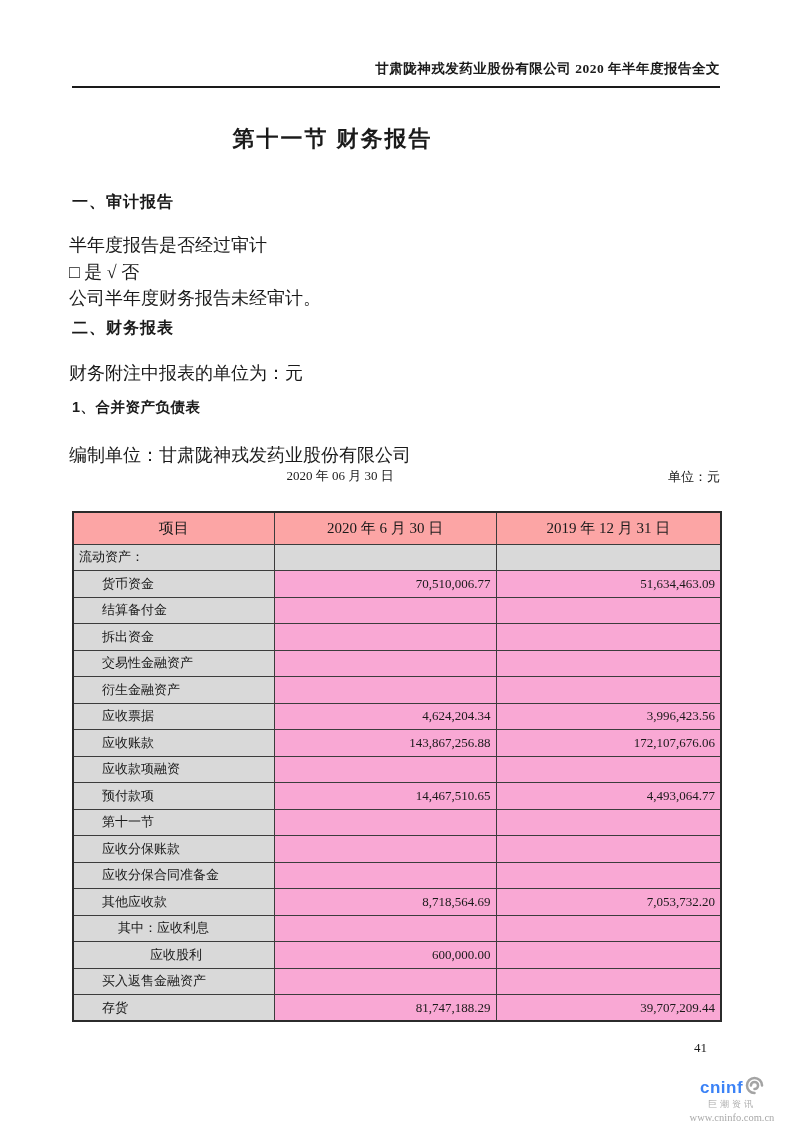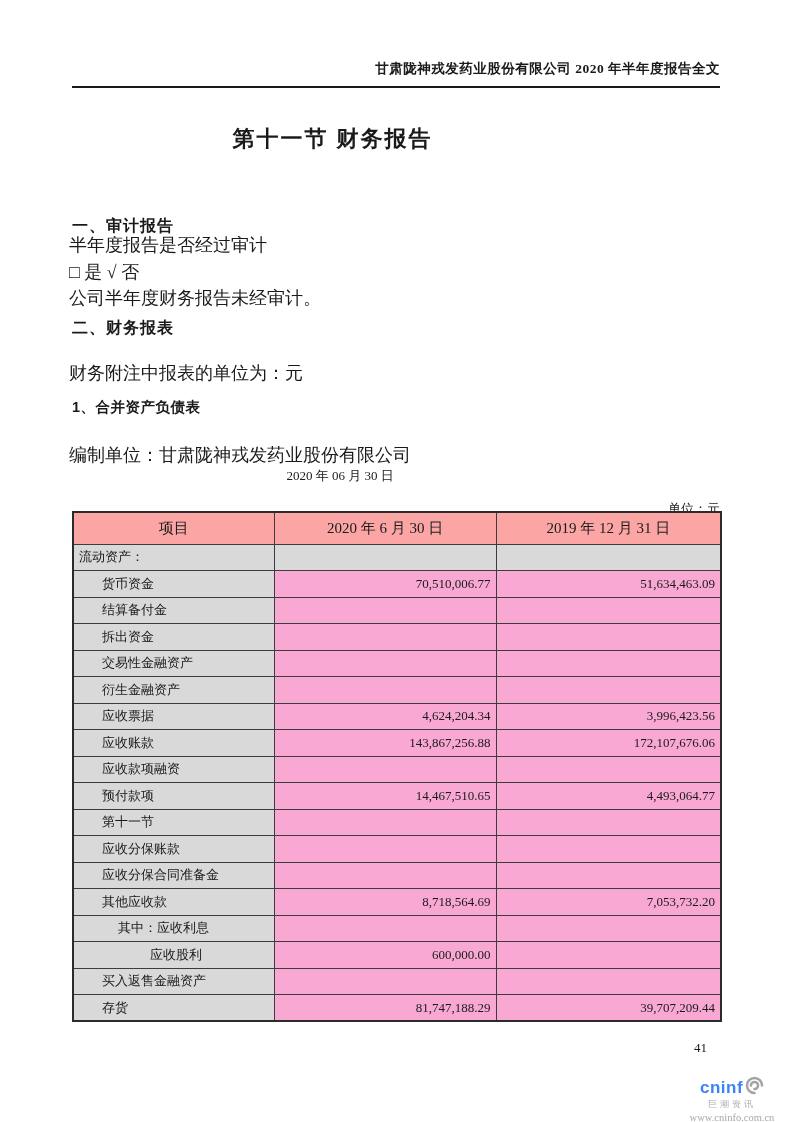--- a/index.html
+++ b/index.html
@@ -72,31 +72,31 @@
 </head>
 <body>
 
 <div class="page">
 
   <div class="doc-header">甘肃陇神戎发药业股份有限公司 2020 年半年度报告全文</div>
   <div class="header-rule"></div>
 
   <div class="doc-title">第十一节 财务报告</div>
 
-  <div class="sec-heading" style="top:192px;margin-top:24px;">一、审计报告</div>
+  <div class="sec-heading" style="top:192px;">一、审计报告</div>
   <div class="body-line" style="top:233px;">半年度报告是否经过审计</div>
   <div class="body-line" style="top:260px;">□ 是 √ 否</div>
   <div class="body-line" style="top:286px;">公司半年度财务报告未经审计。</div>
 
   <div class="sec-heading" style="top:318px;">二、财务报表</div>
   <div class="body-line" style="top:361px;">财务附注中报表的单位为：元</div>
   <div class="sub-heading" style="top:398px;">1、合并资产负债表</div>
   <div class="body-line" style="top:443px;">编制单位：甘肃陇神戎发药业股份有限公司</div>
   <div class="center-line" style="top:467px;">2020 年 06 月 30 日</div>
-  <div class="unit-line" style="top:468px;margin-top:32px;">单位：元</div>
+  <div class="unit-line" style="top:468px;">单位：元</div>
 
   <table class="balance">
     <colgroup>
       <col style="width:201px">
       <col style="width:222px">
       <col style="width:225px">
     </colgroup>
     <thead>
       <tr>
         <th>项目</th>

